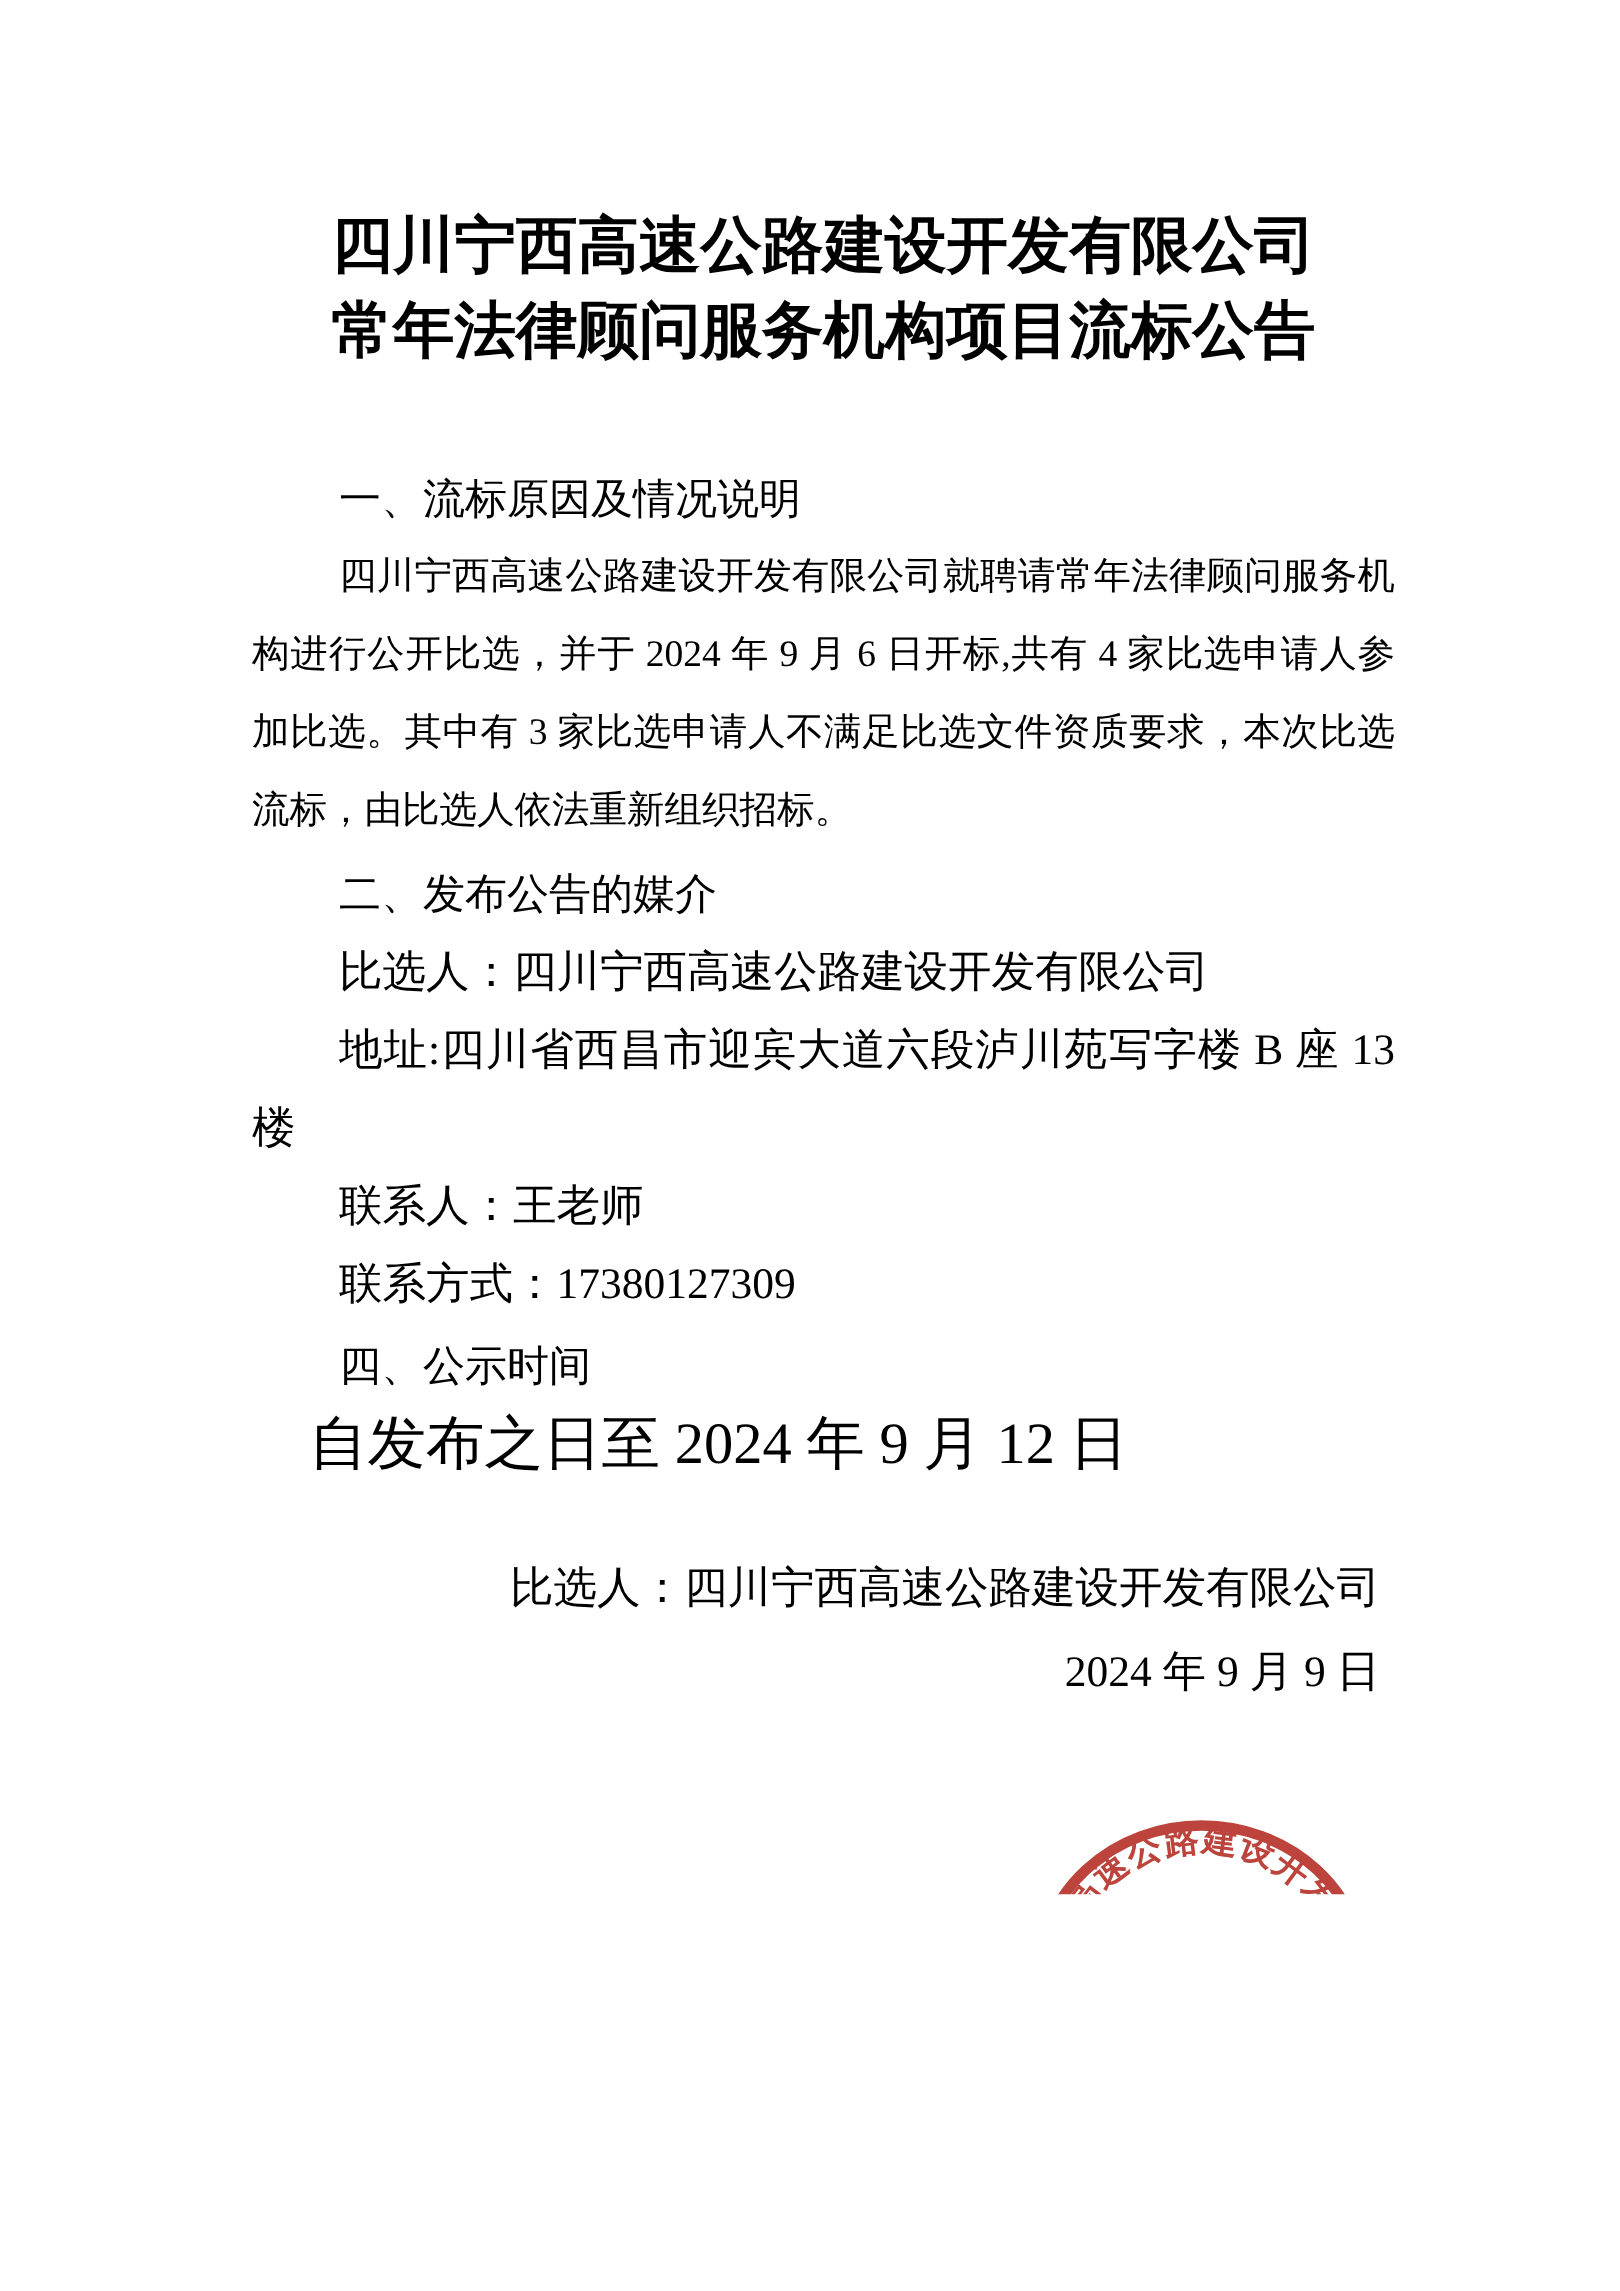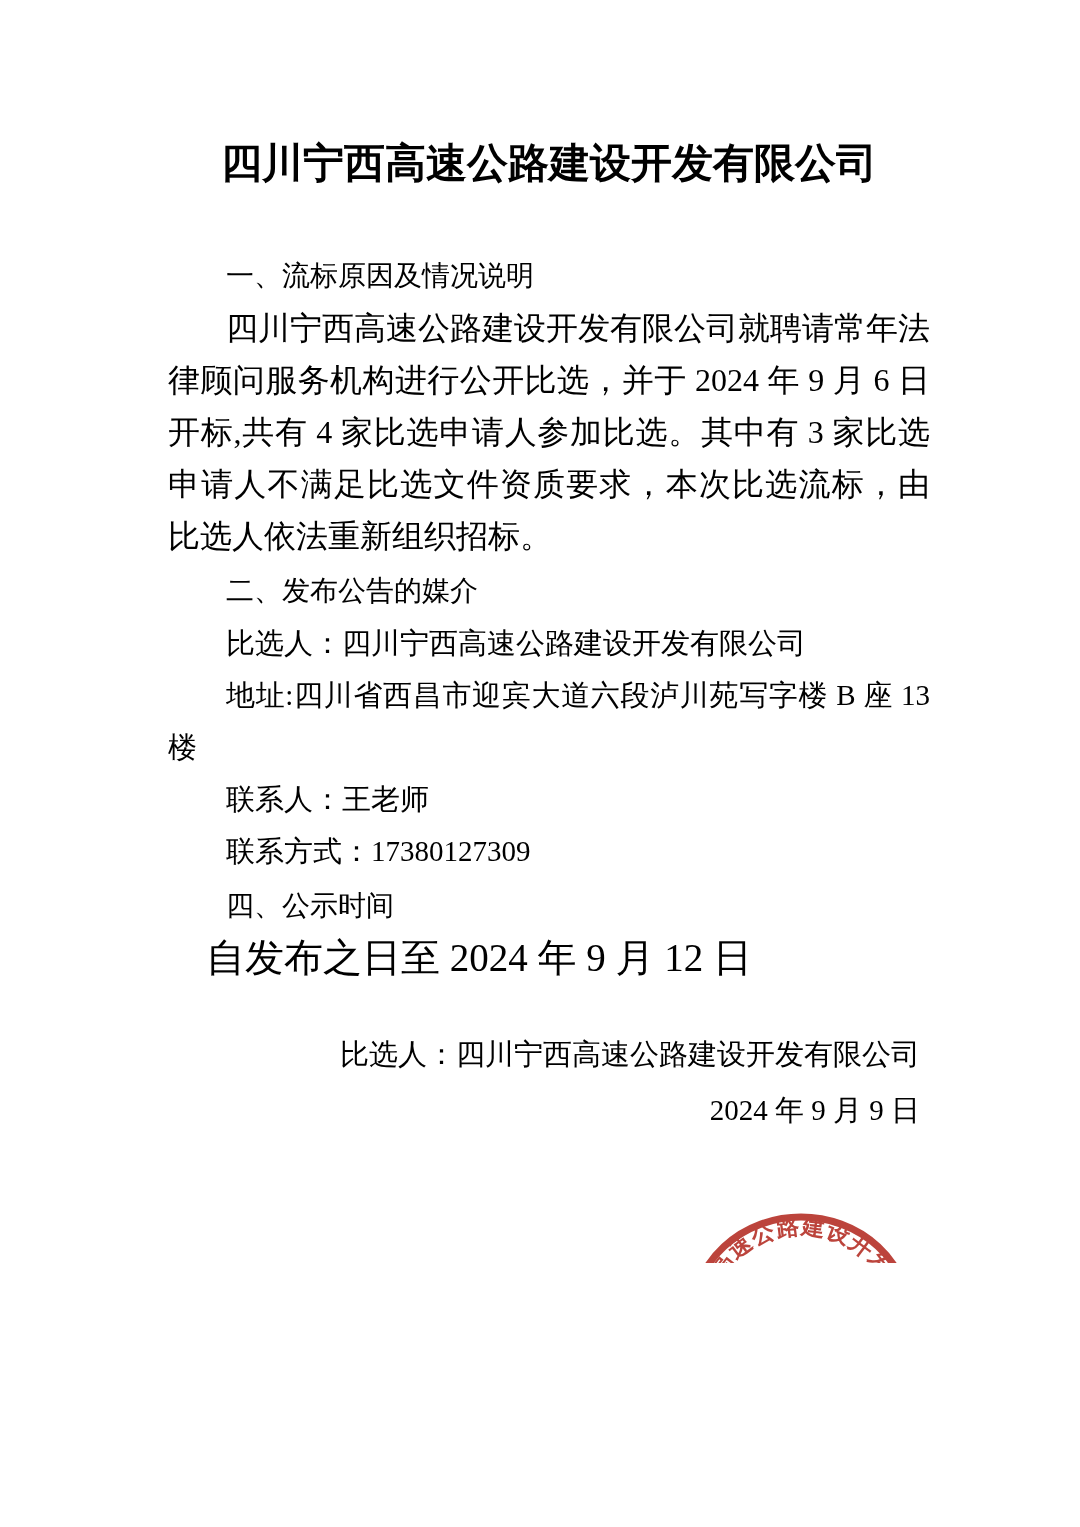--- a/index.html
+++ b/index.html
@@ -29,21 +29,21 @@
     margin: 3px 0 0 0;
     font-family: "Liberation Sans", "DejaVu Sans", sans-serif;
     font-weight: 400;
     font-size: 28px;
     line-height: 52px;
     text-indent: 58px;
   }
   .sec-heading.first { margin-top: 58px; }
   .body-par {
     margin: 0;
-    font-size: 32px;
+    font-size: 25px;
     line-height: 52px;
     text-indent: 58px;
     text-align: justify;
   }
   .contact-line {
     margin: 0;
     font-size: 29px;
     line-height: 52px;
     text-indent: 58px;
     text-align: justify;
@@ -89,20 +89,21 @@
   }
 </style>
 </head>
 <body>
 
 <div class="page">
   <div class="content">
 
     <div class="title">
       <div>四川宁西高速公路建设开发有限公司</div>
+      <div>常年法律顾问服务机构项目流标公告</div>
     </div>
 
     <p class="sec-heading first">一、流标原因及情况说明</p>
     <p class="body-par">四川宁西高速公路建设开发有限公司就聘请常年法律顾问服务机构进行公开比选，并于 2024 年 9 月 6 日开标,共有 4 家比选申请人参加比选。其中有 3 家比选申请人不满足比选文件资质要求，本次比选流标，由比选人依法重新组织招标。</p>
 
     <p class="sec-heading">二、发布公告的媒介</p>
 
     <p class="contact-line">比选人：四川宁西高速公路建设开发有限公司</p>
     <p class="contact-line">地址:四川省西昌市迎宾大道六段泸川苑写字楼 B 座 13 楼</p>
     <p class="contact-line">联系人：王老师</p>

